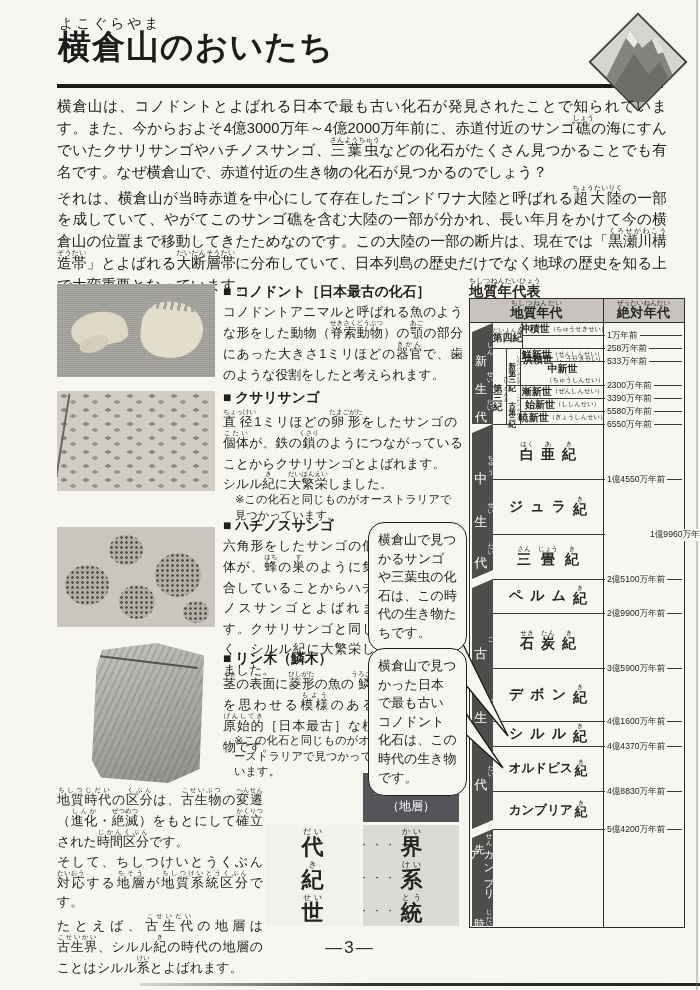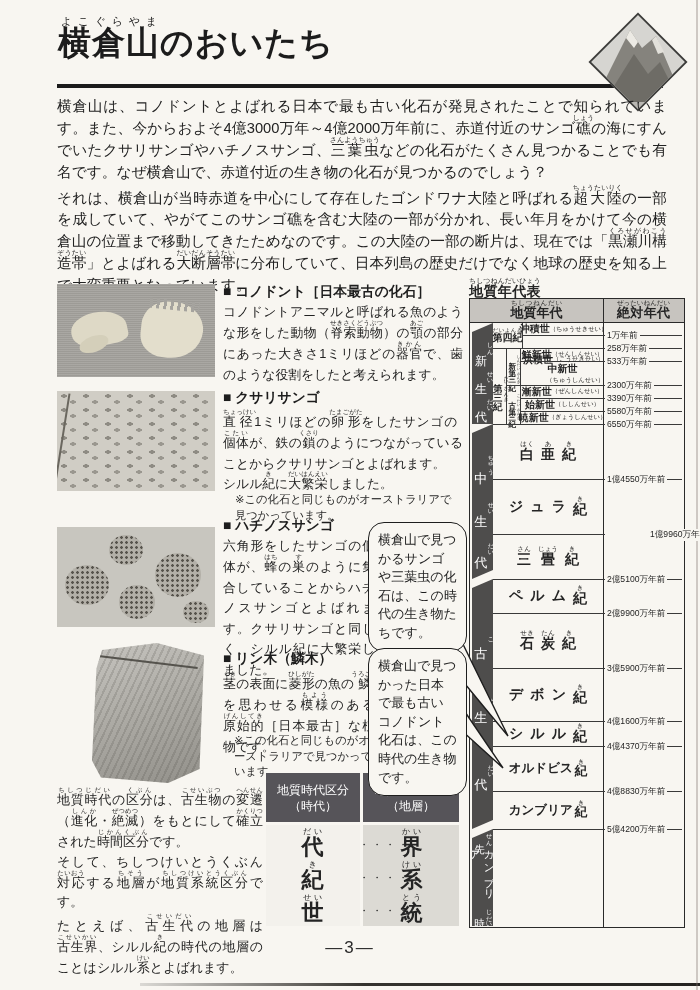--- a/index.html
+++ b/index.html
@@ -4,21 +4,21 @@
 <style>
   html,body{margin:0;padding:0;}
   body{font-family:"Liberation Sans","DejaVu Sans",sans-serif;background:#e8e6e2;}
   .page{position:relative;width:700px;height:990px;background:#f8f6f1;overflow:hidden;color:#242424;}
   .abs{position:absolute;}
   ruby{ruby-position:over;}
   rt{font-size:0.5em;font-weight:normal;letter-spacing:0;}
 
   
   .title{left:58px;top:16px;font-size:33px;font-weight:bold;letter-spacing:1px;color:#1c1c1c;line-height:1.35;}
-  .title rt{font-size:11px;}
+  .title rt{font-size:14px;}
   .title-rule{left:57px;top:84px;width:606px;height:4px;background:#1b1b1b;}
   .diamond{left:603px;top:27px;width:66px;height:66px;transform:rotate(45deg);border:2px solid #3c3c3a;overflow:hidden;background:#d9d8d4;}
   .diamond-inner{position:absolute;left:-15px;top:-15px;width:96px;height:96px;transform:rotate(-45deg);}
 
   
   .intro{left:57px;top:96px;width:610px;font-size:14.7px;line-height:21.8px;text-align:justify;color:#222;}
   .intro p{margin:0;}
   .intro rt{font-size:7px;}
 
   
@@ -332,24 +332,20 @@
     <polygon points="461,706 503,768 461,730" fill="#f8f6f1" stroke="#1e1e1e" stroke-width="1.4"></polygon>
   </svg>
 
   <div class="abs bottom-para">
     <p><ruby>地質時代<rt>ちしつじだい</rt></ruby><span>の</span><ruby>区分<rt>くぶん</rt></ruby><span>は、</span><ruby>古生物<rt>こせいぶつ</rt></ruby><span>の</span><ruby>変遷<rt>へんせん</rt></ruby><span>（</span><ruby>進化<rt>しんか</rt></ruby><span>・</span><ruby>絶滅<rt>ぜつめつ</rt></ruby><span>）をもとにして</span><ruby>確立<rt>かくりつ</rt></ruby><span>された</span><ruby>時間区分<rt>じかんくぶん</rt></ruby><span>です。</span></p>
     <p><span>そして、ちしつけいとうくぶん</span><ruby>対応<rt>たいおう</rt></ruby><span>する</span><ruby>地層<rt>ちそう</rt></ruby><span>が</span><ruby>地質系統区分<rt>ちしつけいとうくぶん</rt></ruby><span>です。</span></p>
     <p><span>たとえば、</span><ruby>古生代<rt>こせいだい</rt></ruby><span>の地層は</span><ruby>古生界<rt>こせいかい</rt></ruby><span>、シルル</span><ruby>紀<rt>き</rt></ruby><span>の時代の地層のことはシルル</span><ruby>系<rt>けい</rt></ruby><span>とよばれます。</span></p>
   </div>
 
   <div class="abs btable">
-    <div class="bth" style="left:0;width:94px;">
-      <span>地質時代区分</span>
-        <span>（時代）</span>
-    </div>
     <div class="bth" style="left:97px;width:96px;">
       <span>地質系統区分</span>
         <span>（地層）</span>
     </div>
     <div class="btbody-l"></div>
     <div class="btbody-r"></div>
     <div class="btrow" style="top:55px;">
       <div class="bk"><ruby>代<rt>だい</rt></ruby></div>
       <div class="bdots">・・・・</div>
       <div class="bk2"><ruby>界<rt>かい</rt></ruby></div>

